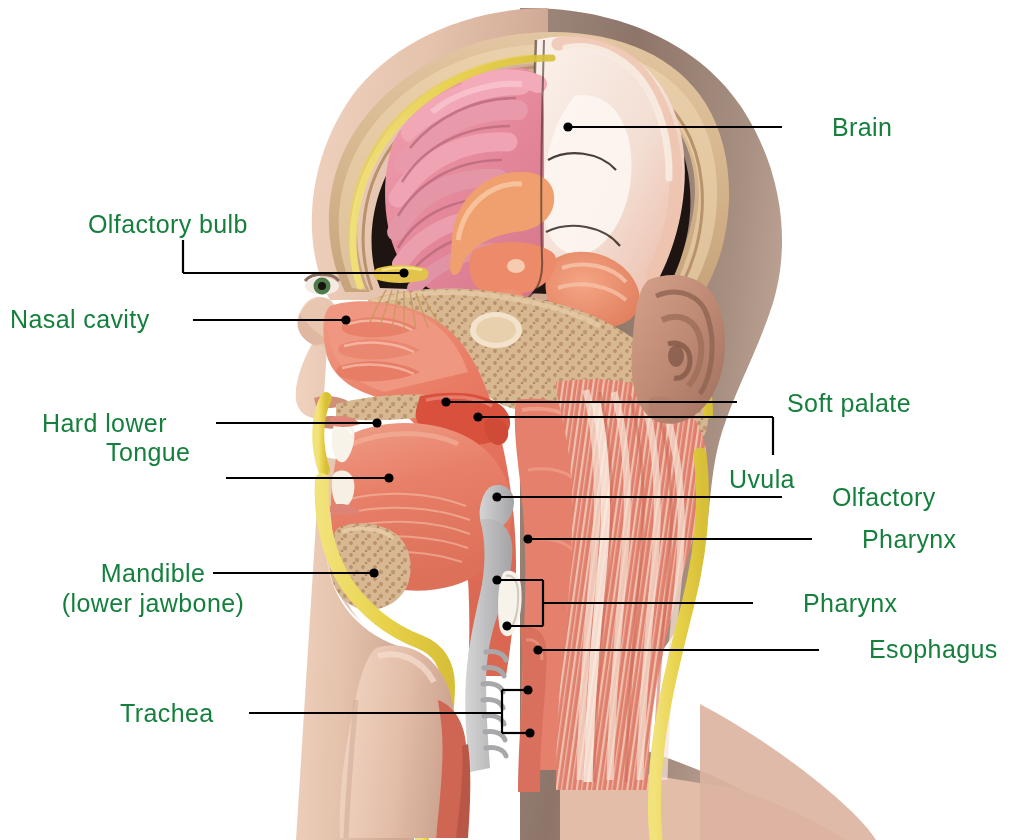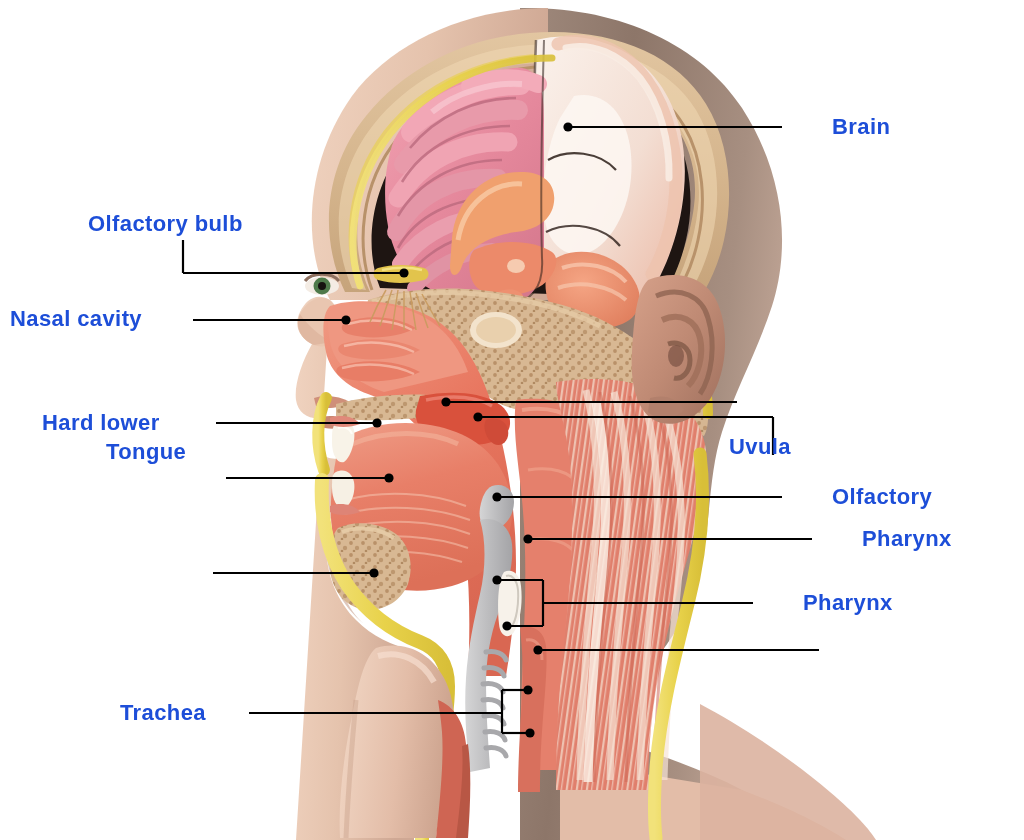--- a/index.html
+++ b/index.html
@@ -1,21 +1,21 @@
 <!DOCTYPE html>
 <html><head>
 <meta charset="utf-8">
 <style>
   html,body{margin:0;padding:0;background:#ffffff;}
   body{width:1024px;height:840px;overflow:hidden;
        font-family:"Liberation Sans", sans-serif;}
   #stage{position:relative;width:1024px;height:840px;background:#fff;}
   #art{position:absolute;left:0;top:0;width:1024px;height:840px;}
-  .lbl{position:absolute;color:#1d4ed8;font-size:22px;line-height:30px;
-       letter-spacing:.4px;white-space:nowrap;font-weight:700;}
+  .lbl{position:absolute;color:#15803d;font-size:25px;line-height:30px;
+       letter-spacing:.4px;white-space:nowrap;font-weight:400;}
   .lbl.r{text-align:left;}
   .lbl.l{text-align:right;}
   .sub{display:block;}
 </style>
 </head>
 <body>
 
 <div id="stage">
 
 <svg id="art" viewBox="0 0 1024 840" xmlns="http://www.w3.org/2000/svg">
@@ -482,30 +482,36 @@
         <circle cx="530" cy="733" r="4.6"></circle>
       </g>
 </svg>
 
 <div class="lbl r" style="left:832px;top:112px"><span>Brain</span></div>
 
 <div class="lbl l" style="left:10px;top:304px"><span>Nasal cavity</span></div>
 
 <div class="lbl l" style="left:88px;top:209px"><span>Olfactory bulb</span></div>
 
-
-<div class="lbl r" style="left:729px;top:432px"><span>Uvula</span></div>
+<div class="lbl r" style="left:787px;top:388px"><span>Soft palate</span></div>
+
+<div class="lbl r" style="left:729px;top:464px"><span>Uvula</span></div>
 
 <div class="lbl l" style="left:42px;top:408px"><span>Hard lower</span></div>
 
 <div class="lbl l" style="left:106px;top:437px"><span>Tongue</span></div>
 
 <div class="lbl r" style="left:832px;top:482px"><span>Olfactory</span></div>
 
 <div class="lbl r" style="left:862px;top:524px"><span>Pharynx</span></div>
 
+<div class="lbl l" style="left:28px;top:558px;width:250px;text-align:center">
+  <span>Mandible</span>
+  <span class="sub">(lower jawbone)</span>
+</div>
 
 <div class="lbl r" style="left:803px;top:588px"><span>Pharynx</span></div>
 
+<div class="lbl r" style="left:869px;top:634px"><span>Esophagus</span></div>
 
 <div class="lbl l" style="left:120px;top:698px"><span>Trachea</span></div>
 
 </div>
 
 </body></html>

